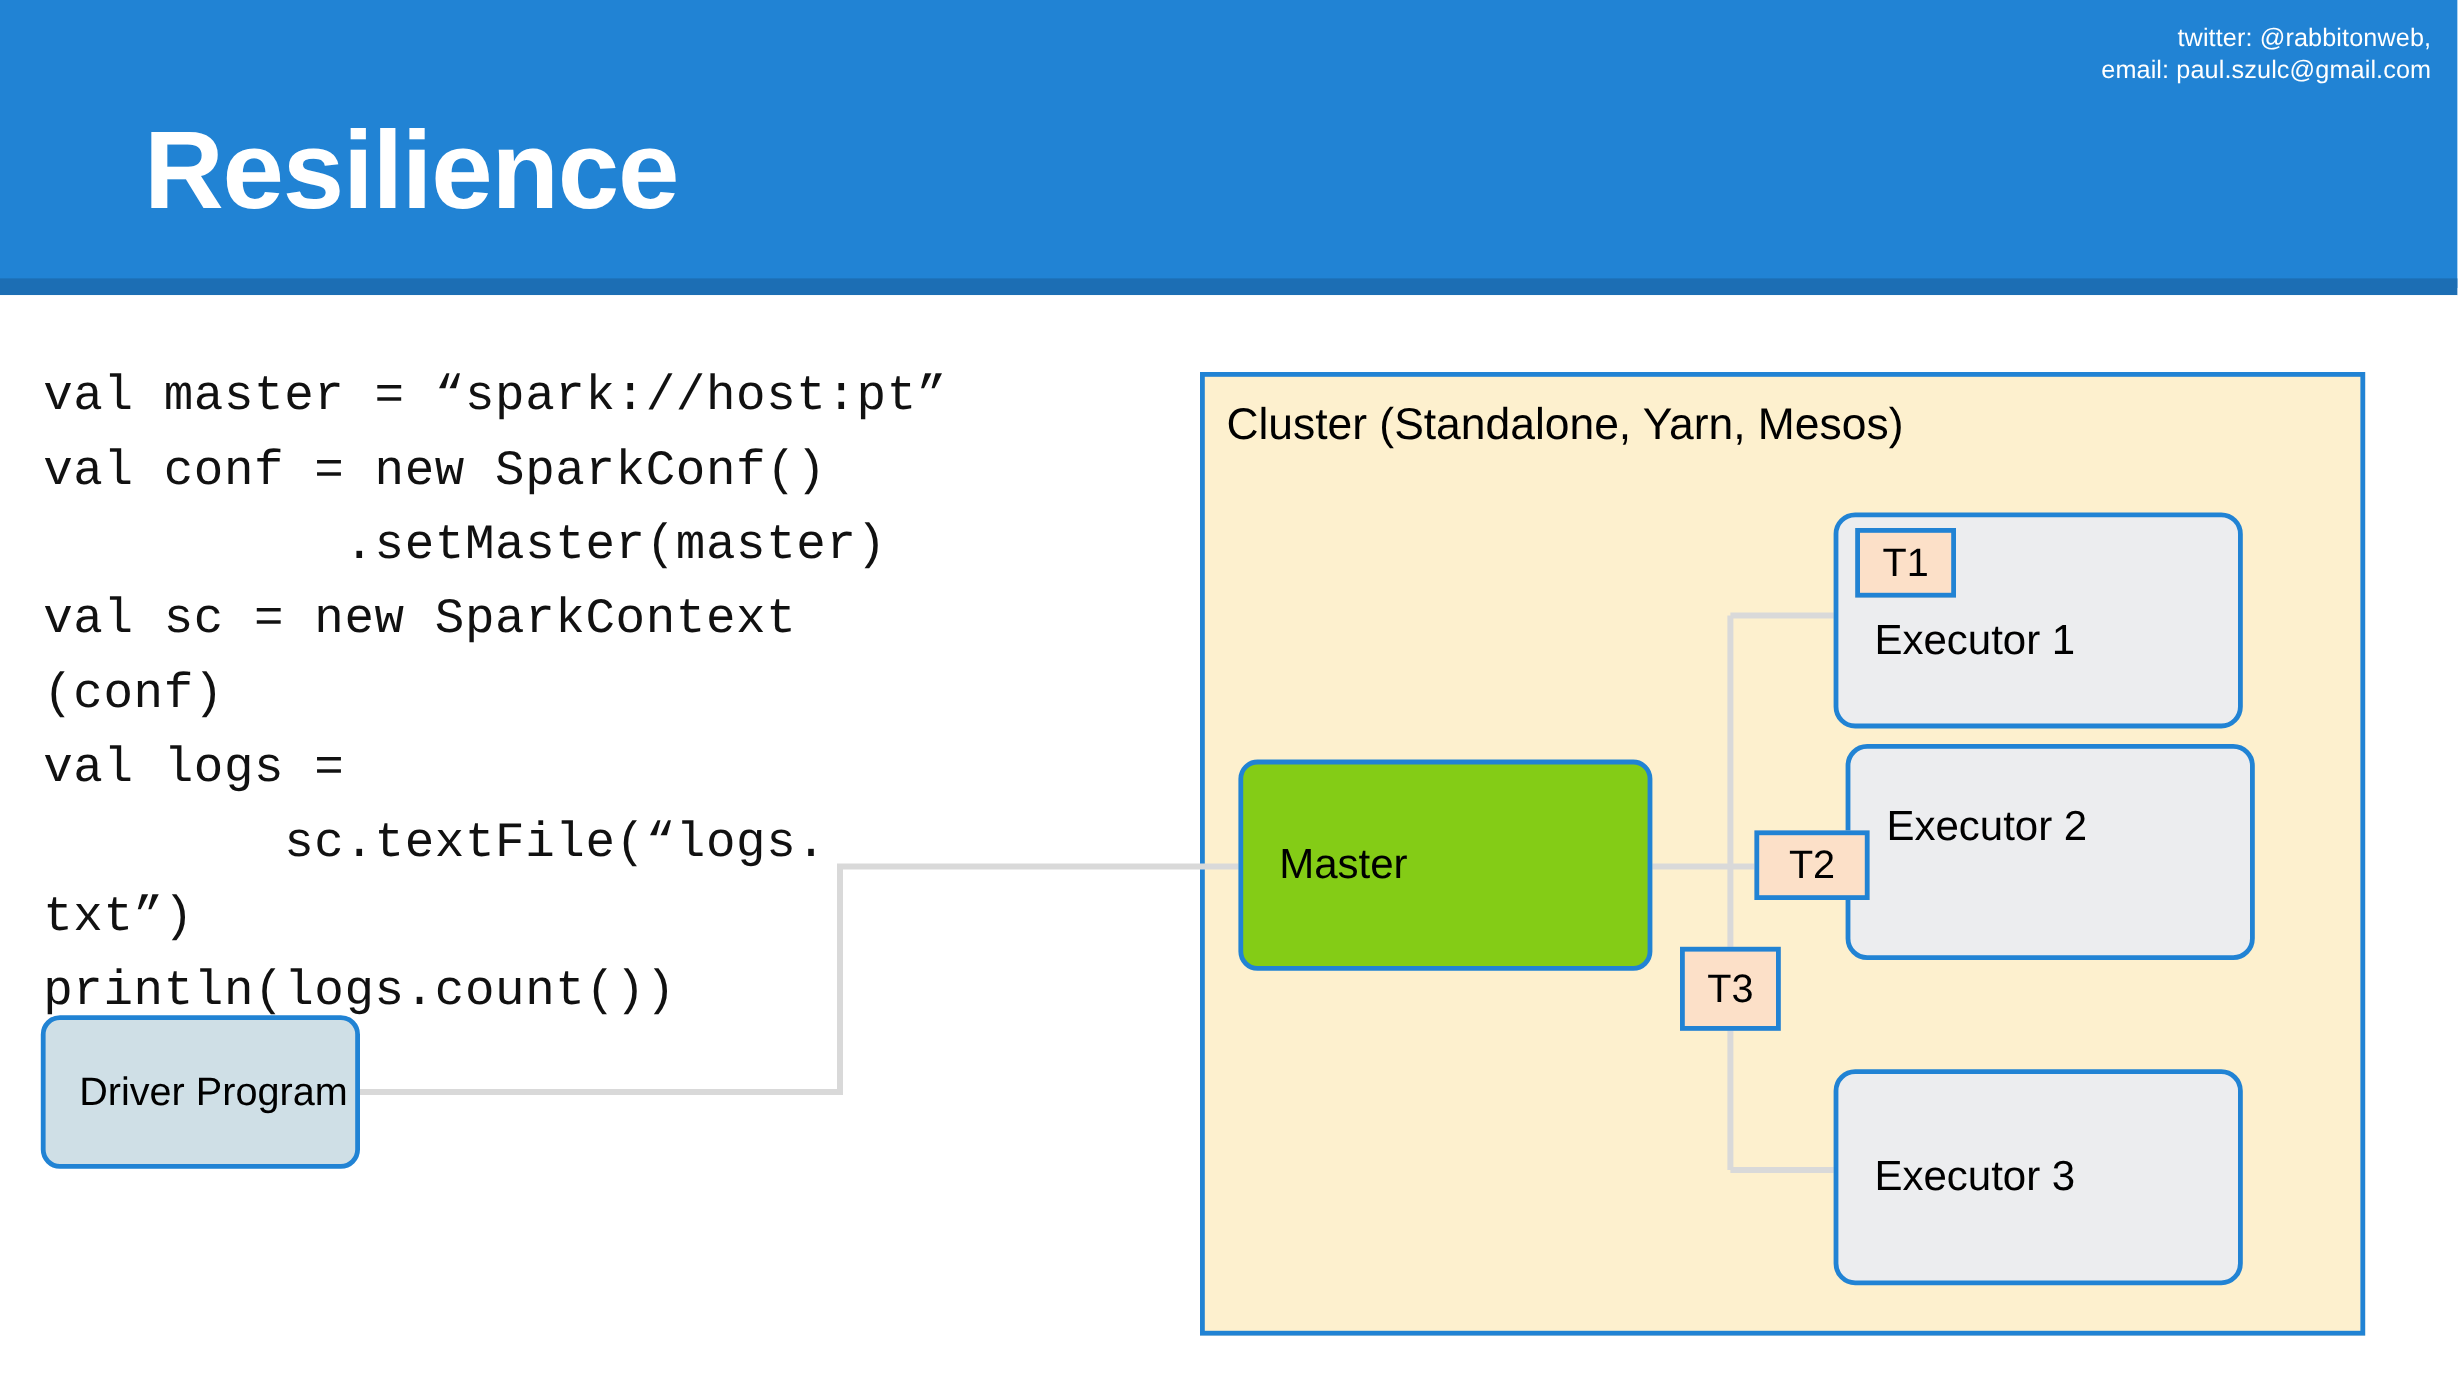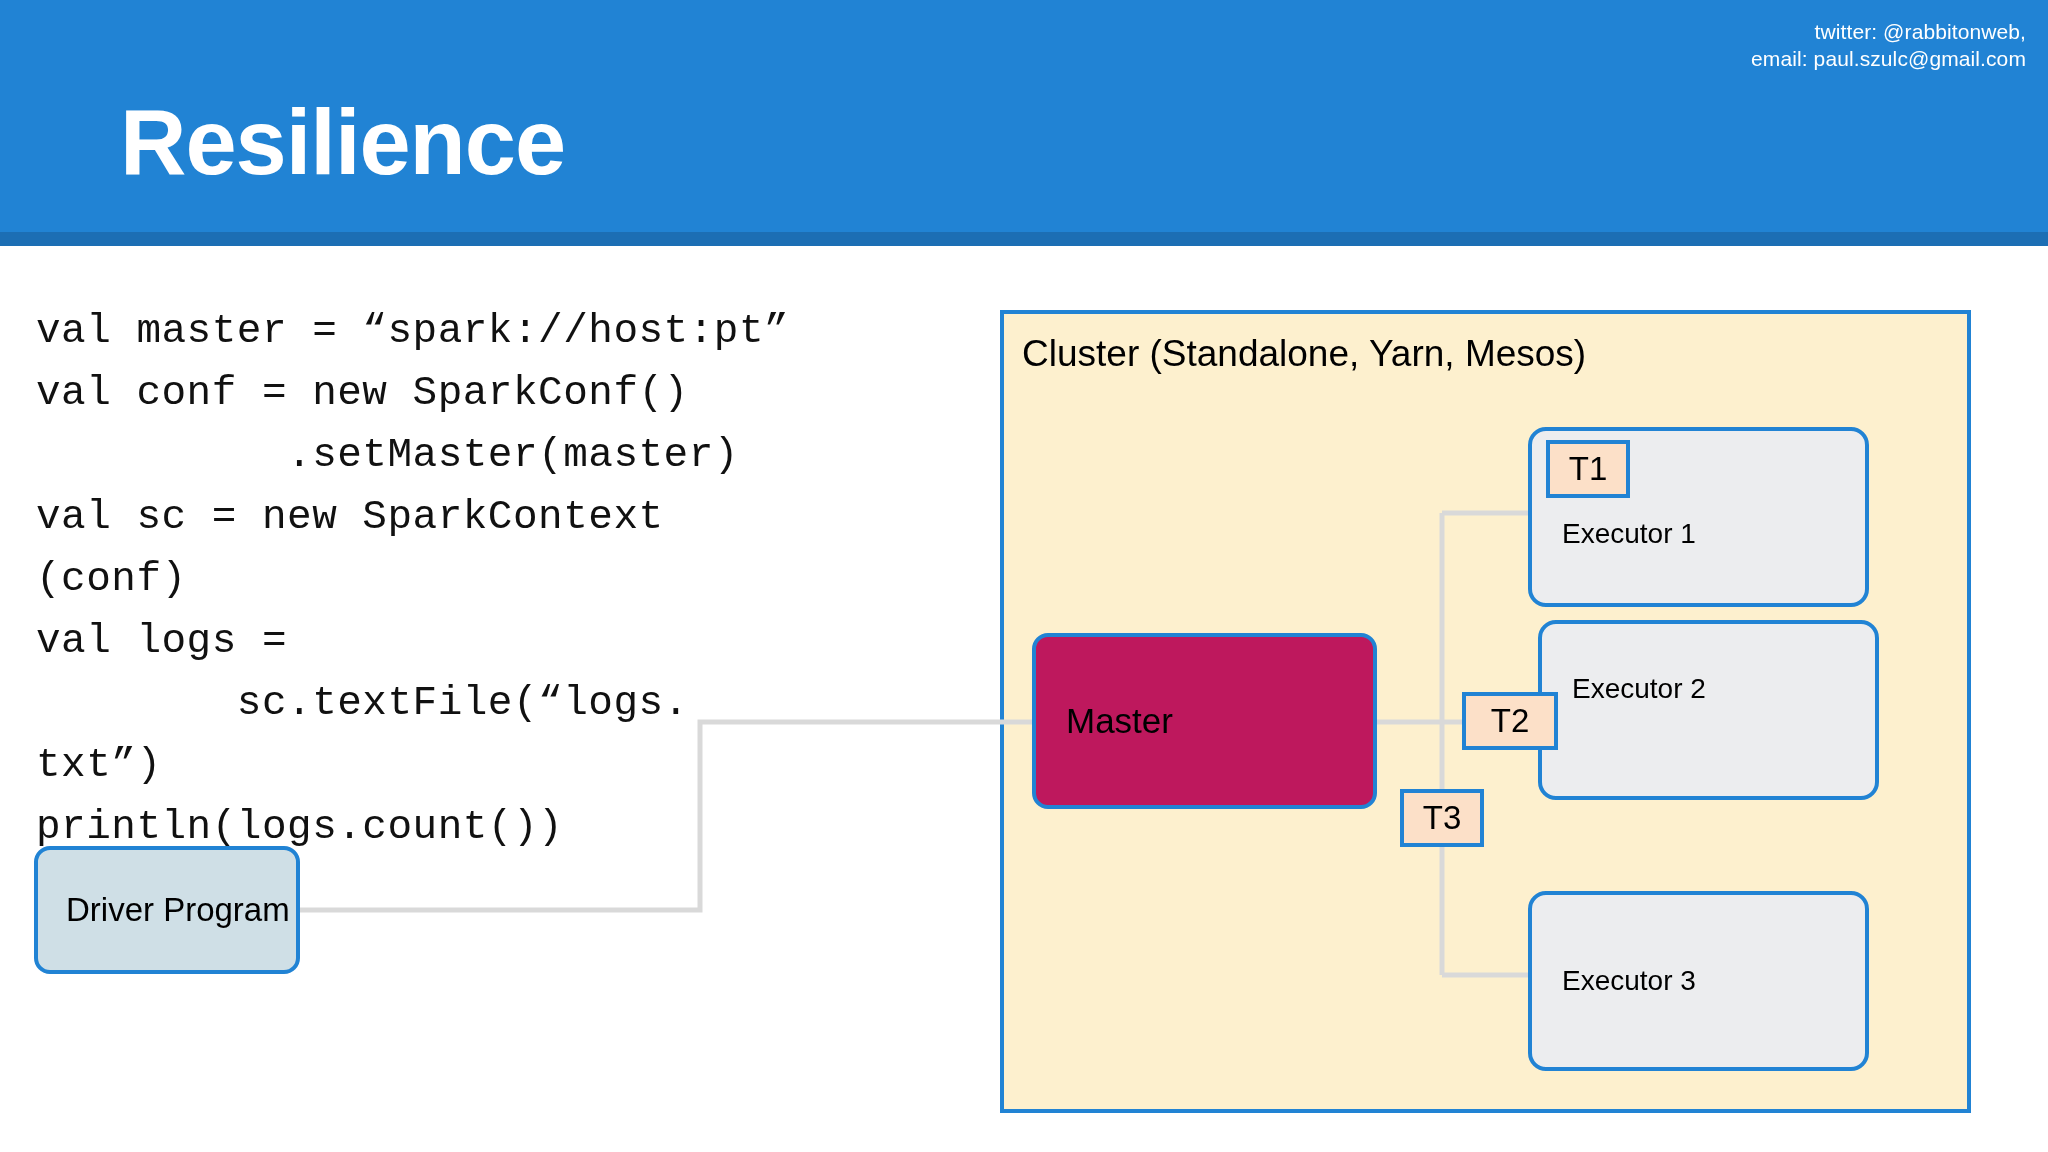--- a/index.html
+++ b/index.html
@@ -96,21 +96,21 @@
     font-size: 37px;
     color: #000;
     z-index: 3;
   }
 
   
   #master {
     position: absolute;
     left: 1032px; top: 633px;
     width: 345px; height: 176px;
-    background: #be185d;
+    background: #84cc16;
     border: 4px solid #2183d4;
     border-radius: 16px;
     display: flex; align-items: center;
     padding-left: 30px;
     z-index: 4;
   }
   #master .lbl { font-size: 35px; color: #000; }
 
   
   .executor {
@@ -118,41 +118,41 @@
     width: 341px; height: 180px;
     background: #ecedef;
     border: 4px solid #2183d4;
     border-radius: 18px;
     z-index: 4;
   }
   .executor .lbl {
     position: absolute;
     left: 30px; top: 50%;
     transform: translateY(-50%);
-    font-size: 28px; color: #000;
+    font-size: 35px; color: #000;
     white-space: nowrap;
   }
   #exec1 { left: 1528px; top: 427px; }
   #exec2 { left: 1538px; top: 620px; }
   #exec3 { left: 1528px; top: 877px; margin-top: 14px; }
   #exec1 .lbl { top: 60%; }
   #exec2 .lbl { top: 38%; }
 
   
   .task {
     position: absolute;
     background: #fce0c8;
     border: 4px solid #2183d4;
     display: flex; align-items: center; justify-content: center;
     z-index: 6;
   }
   .task .lbl { font-size: 33px; color: #000; }
   #t1 { left: 1546px; top: 440px; width: 84px; height: 58px; }
   #t2 { left: 1462px; top: 692px; width: 96px; height: 58px; }
-  #t3 { left: 1400px; top: 789px; width: 84px; height: 58px; }
+  #t3 { left: 1400px; top: 789px; width: 84px; height: 70px; }
 
   
   #cluster-links { position: absolute; left: 0; top: 0; width: 2048px; height: 1152px; pointer-events: none; z-index: 3; }
 </style>
 </head>
 <body>
 
 <div id="header"></div>
 <div id="header-stripe"></div>
 <div id="header-under"></div>

